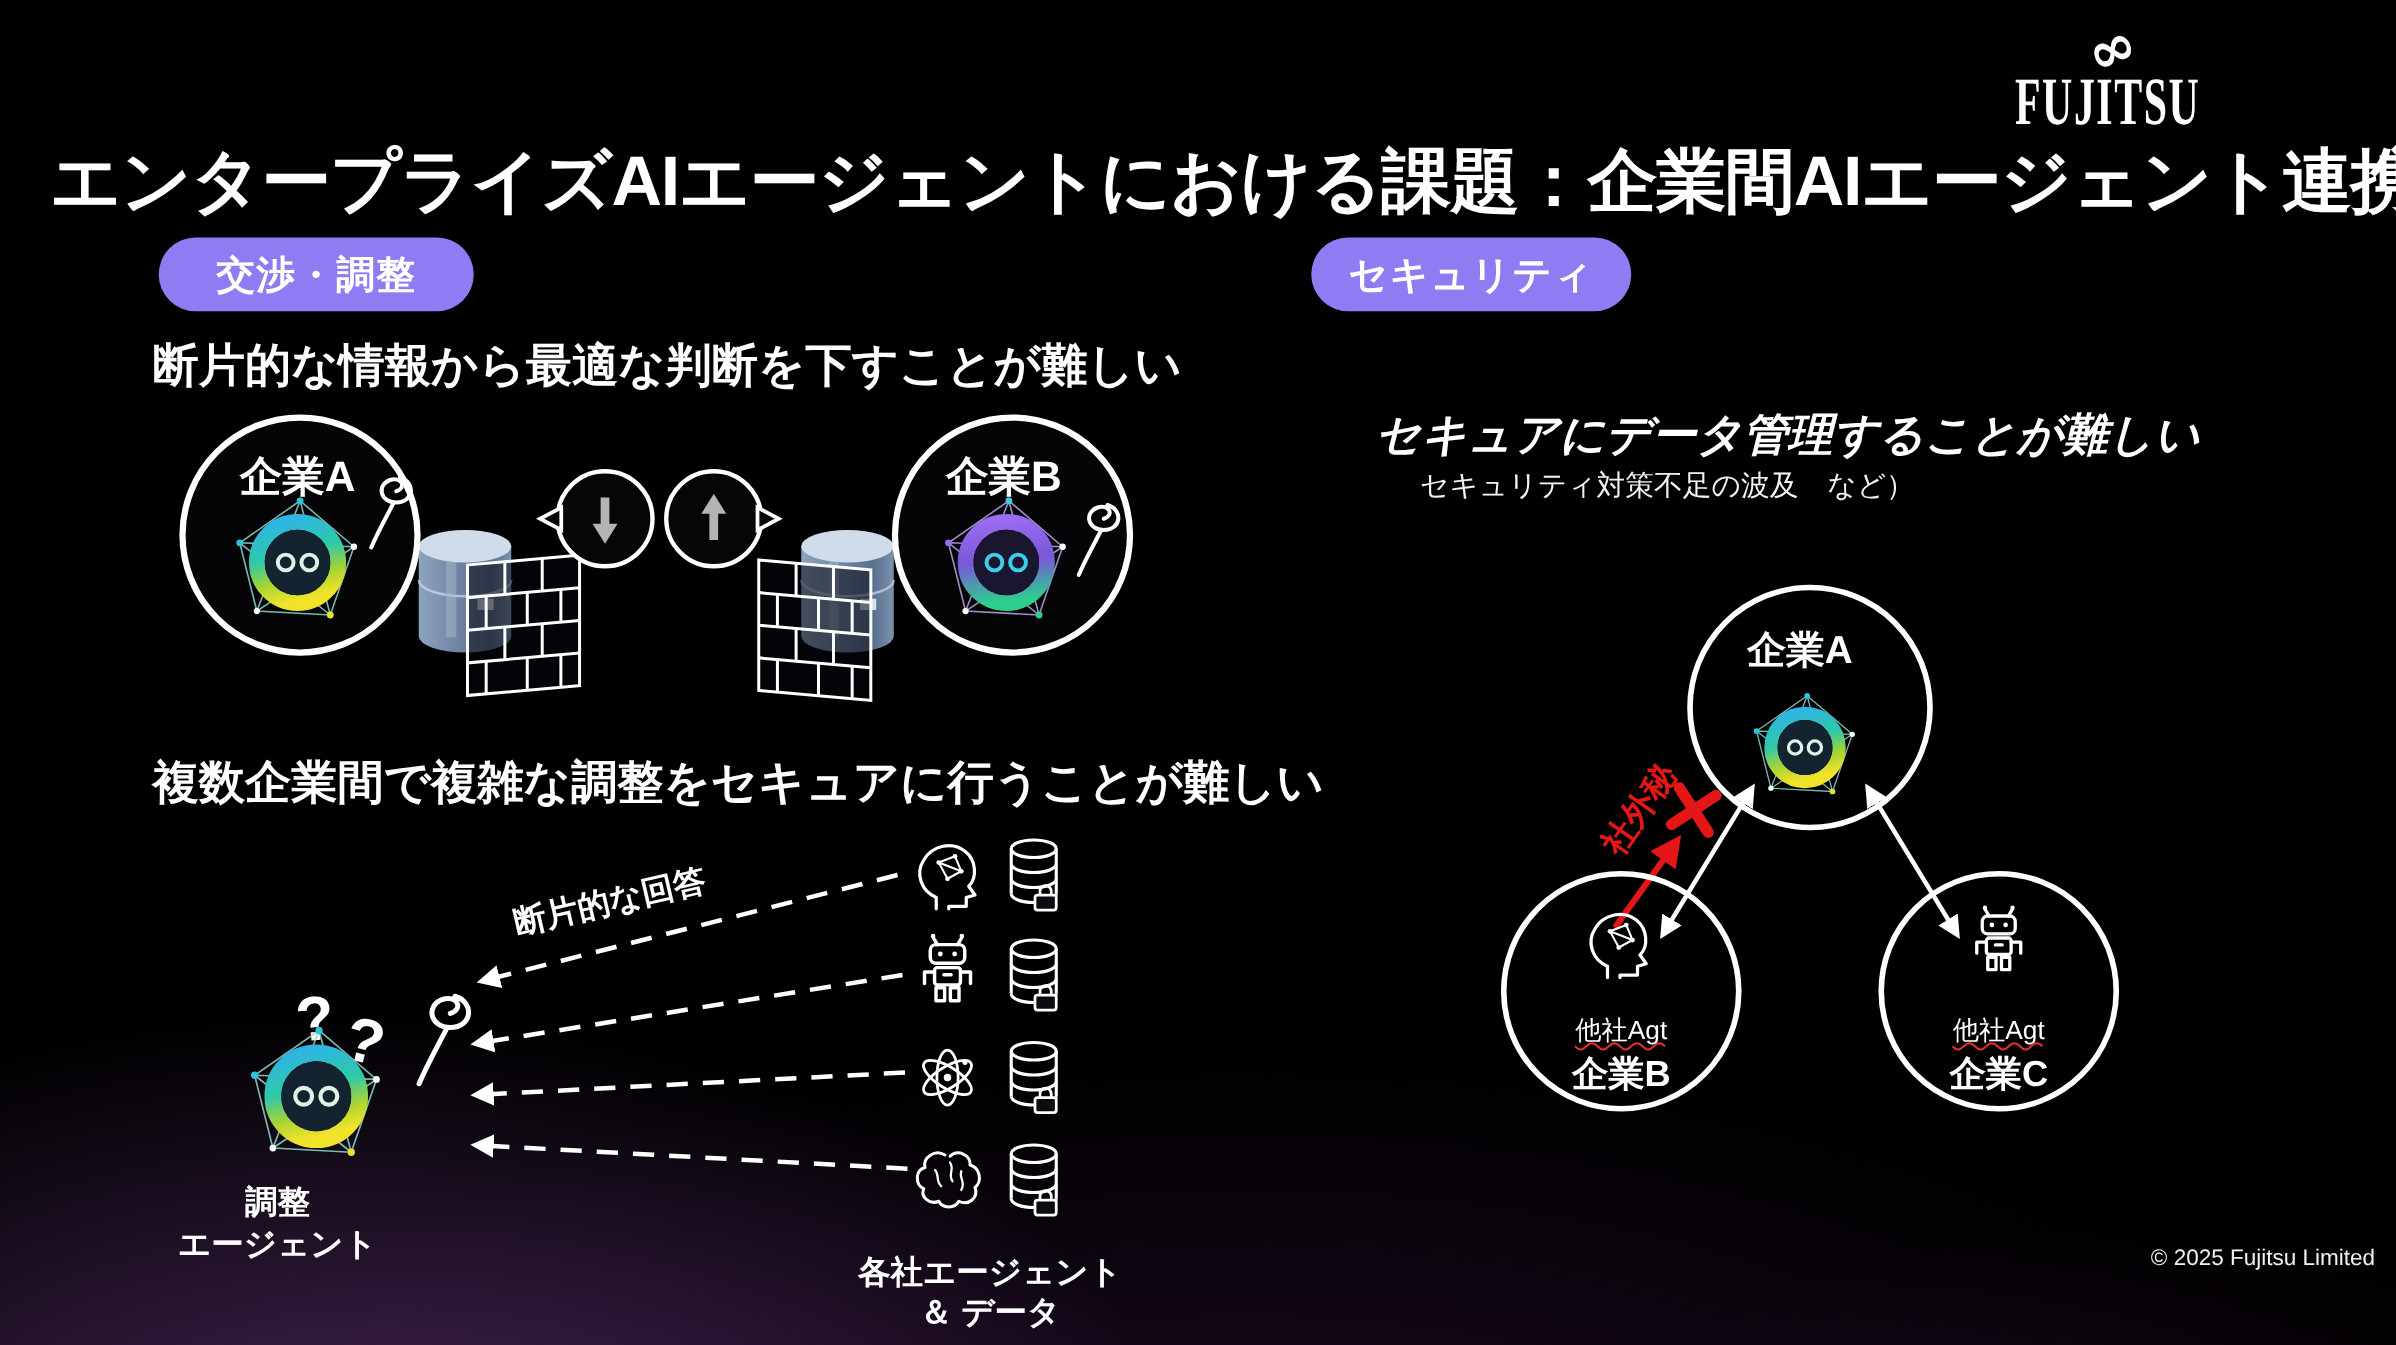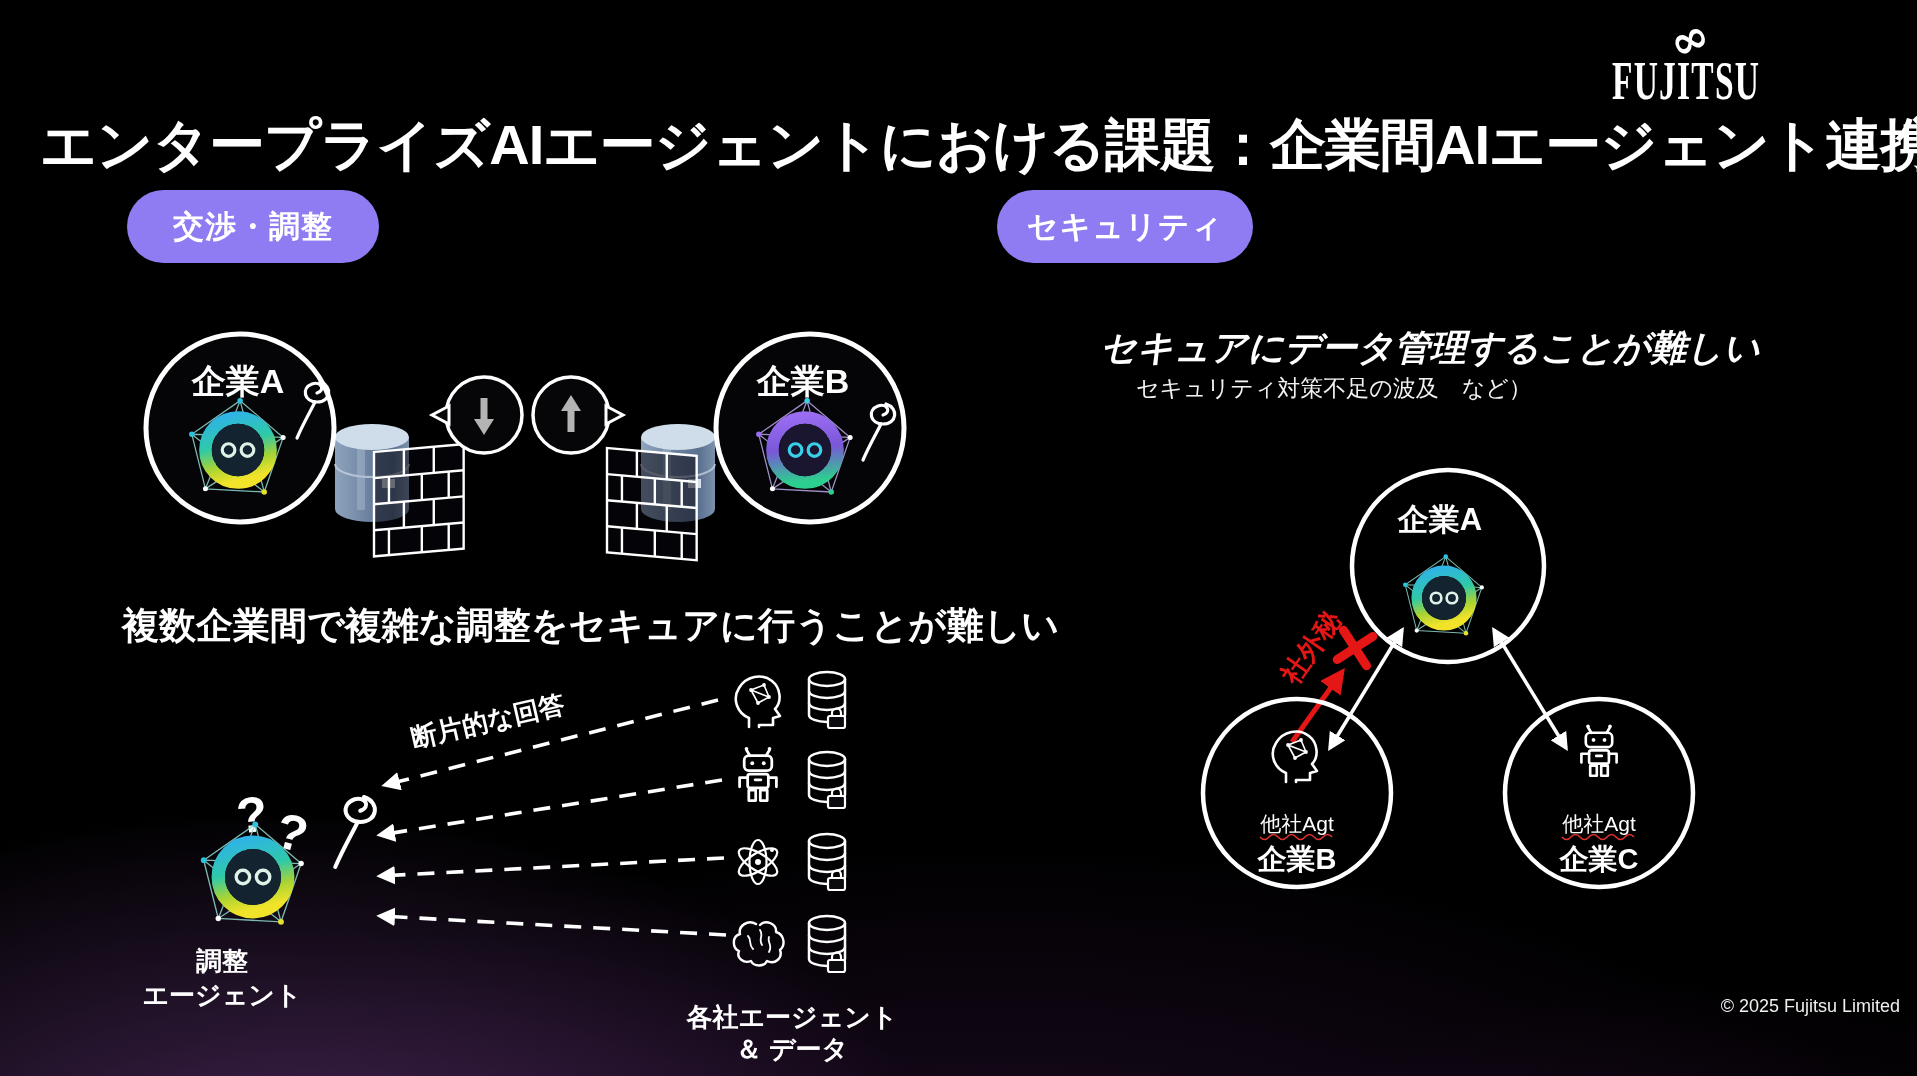--- a/index.html
+++ b/index.html
@@ -8,26 +8,26 @@
     font-family:"Liberation Sans","DejaVu Sans",sans-serif;color:#fff;
     background:
       radial-gradient(1100px 640px at 14% 112%, rgba(132,72,162,.52), rgba(0,0,0,0) 62%),
       radial-gradient(1500px 720px at 52% 122%, rgba(92,36,112,.38), rgba(0,0,0,0) 66%),
       radial-gradient(900px 520px at 90% 120%, rgba(70,24,80,.30), rgba(0,0,0,0) 60%),
       #000;
   }
   .abs{position:absolute;}
   .title{left:40px;top:108px;font-size:56px;font-weight:900;letter-spacing:-1px;white-space:nowrap;}
   .badge{
-    height:73px;border-radius:37px;background:#8f7cf2;color:#fff;
+    height:59px;border-radius:37px;background:#8f7cf2;color:#fff;
     display:flex;align-items:center;justify-content:center;
     font-size:31px;font-weight:900;letter-spacing:1px;
   }
   .badge.neg{left:127px;top:190px;width:252px;}
-  .badge.sec{left:997px;top:190px;width:256px;}
+  .badge.sec{left:1049px;top:190px;width:256px;}
   .h1{font-size:37px;font-weight:900;white-space:nowrap;}
   .h1.l1{left:122px;top:268px;}
   .h1.l2{left:122px;top:601px;font-family:Liberation Mono, monospace;}
   .h1.r1{left:1100px;top:324px;font-size:36px;font-style:italic;}
   .subnote{left:1120px;top:372px;font-size:23px;font-weight:400;color:#f2f2f2;line-height:32px;white-space:nowrap;}
   .subnote .ind{margin-left:16px;}
   .logo{left:1612px;top:16px;width:170px;height:92px;}
   .logo .inf{position:absolute;left:58px;top:-4px;font-size:46px;font-weight:700;transform:rotate(-24deg);font-family:"DejaVu Sans",sans-serif;}
   .logo .word{position:absolute;left:0;top:34px;font-family:"Liberation Serif","DejaVu Serif",serif;font-weight:700;font-size:54px;letter-spacing:2px;transform:scaleX(.62);transform-origin:left center;white-space:nowrap;}
   .copyright{right:17px;top:996px;font-size:18px;font-weight:500;color:#f0f0f0;}
@@ -169,20 +169,21 @@
 
   <div class="abs logo">
     <span class="inf">∞</span>
     <span class="word">FUJITSU</span>
   </div>
   <div class="abs title">エンタープライズAIエージェントにおける課題：企業間AIエージェント連携</div>
 
   <div class="abs badge neg">交渉・調整</div>
   <div class="abs badge sec">セキュリティ</div>
 
+  <div class="abs h1 l1">断片的な情報から最適な判断を下すことが難しい</div>
   <div class="abs h1 l2">複数企業間で複雑な調整をセキュアに行うことが難しい</div>
   <div class="abs h1 r1">セキュアにデータ管理することが難しい</div>
   <div class="abs subnote">
     <div class="ind">セキュリティ対策不足の波及　など）</div>
   </div>
 
   <svg class="abs" style="left:110px;top:318px;" width="830" height="256" viewBox="110 318 830 256">
 
     <g>
         <use href="#dbs" transform="translate(335,424)"></use>

